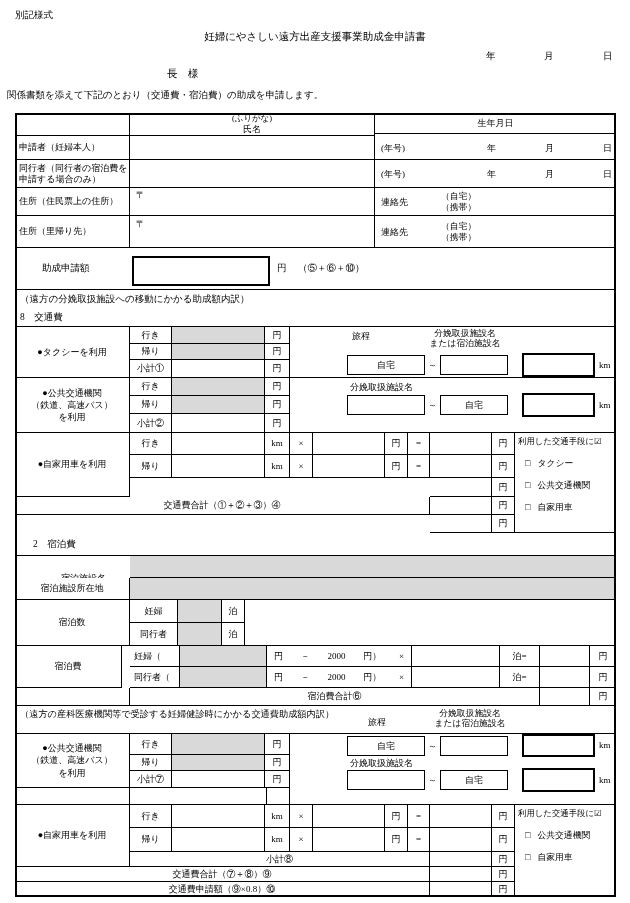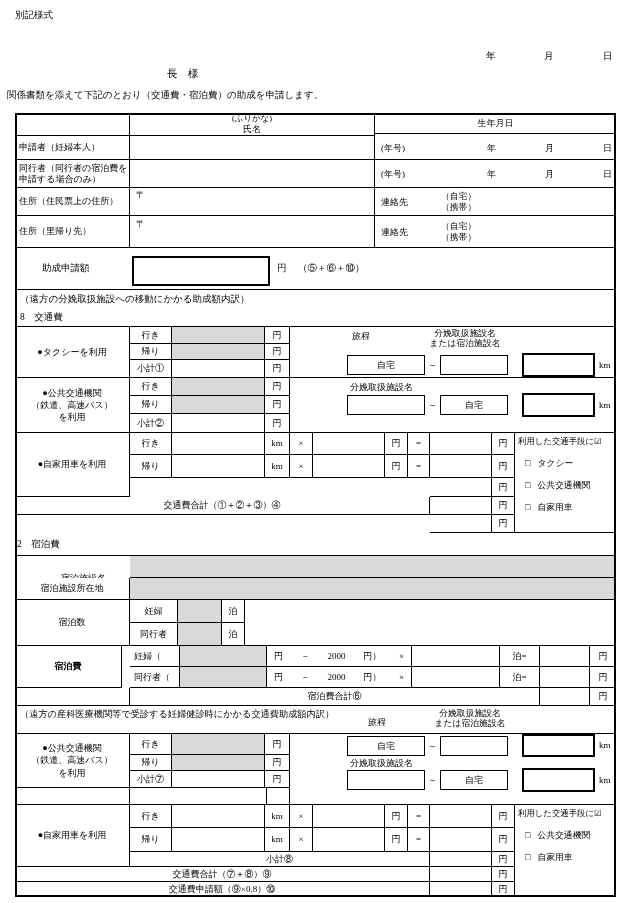--- a/index.html
+++ b/index.html
@@ -25,20 +25,21 @@
   #frame{position:absolute;left:15px;top:113px;width:601px;height:784px;
          border:2px solid #000;box-sizing:border-box;pointer-events:none;background:transparent;}
   .chk{gap:7px;padding-left:10px;}
 </style>
 </head>
 <body>
 
 <div id="page">
 
   <div class="t fs95" style="left:15px;top:10px;">別記様式</div>
+  <div class="t fs105" style="left:0;top:31px;width:630px;text-align:center;white-space:normal;">妊婦にやさしい遠方出産支援事業助成金申請書</div>
   <div class="t fs95" style="left:486px;top:51px;">年</div>
   <div class="t fs95" style="left:544px;top:51px;">月</div>
   <div class="t fs95" style="left:603px;top:51px;">日</div>
   <div class="t fs105" style="left:167px;top:68px;">長　様</div>
   <div class="t fs95" style="left:7px;top:90px;">関係書類を添えて下記のとおり（交通費・宿泊費）の助成を申請します。</div>
 
   <div class="c rb bb" style="left:15px;top:113px;width:115px;height:23px;"></div>
   <div class="c rb bb col" style="left:130px;top:113px;width:245px;height:23px;">
     <span class="fs85">(ふりがな)</span>
     <span>氏名</span>
@@ -242,21 +243,21 @@
   </div>
   <div class="c nb lt chk" style="left:515px;top:477px;width:101px;height:16px;">
     <span>□</span>
     <span class="fs88">公共交通機関</span>
   </div>
   <div class="c nb lt chk" style="left:515px;top:499px;width:101px;height:16px;">
     <span>□</span>
     <span class="fs88">自家用車</span>
   </div>
 
-  <div class="c bb lt fs95" style="left:15px;top:533px;width:601px;height:23px;padding-left:2px;">
+  <div class="c bb lt fs95" style="left:15px;top:533px;width:601px;height:23px;padding-left:18px;">
     <span>2　宿泊費</span>
   </div>
   <div class="c rb bb" style="left:15px;top:556px;width:138px;height:22px;margin-top:12px;">
       <span>宿泊施設名</span>
     </div>
   <div class="c bb g" style="left:130px;top:556px;width:486px;height:22px;"></div>
   <div class="c rb bb" style="left:15px;top:578px;width:115px;height:22px;">
       <span>宿泊施設所在地</span>
     </div>
   <div class="c bb g" style="left:130px;top:578px;width:486px;height:22px;"></div>
@@ -273,21 +274,21 @@
     </div>
   <div class="c rb bb" style="left:130px;top:623px;width:48px;height:23px;">
       <span>同行者</span>
     </div>
   <div class="c rb bb g" style="left:178px;top:623px;width:44px;height:23px;"></div>
   <div class="c rb bb" style="left:222px;top:623px;width:23px;height:23px;">
       <span>泊</span>
     </div>
   <div class="c bb" style="left:245px;top:600px;width:371px;height:46px;"></div>
 
-  <div class="c rb bb" style="left:15px;top:646px;width:107px;height:42px;font-weight:bold;">
+  <div class="c rb bb" style="left:15px;top:646px;width:107px;height:42px;">
       <span>宿泊費</span>
     </div>
   <div class="c rb bb lt" style="left:130px;top:646px;width:50px;height:21px;">
       <span>妊婦（</span>
     </div>
   <div class="c rb bb g" style="left:180px;top:646px;width:87px;height:21px;"></div>
   <div class="c rb bb" style="left:267px;top:646px;width:145px;height:21px;justify-content:space-between;padding:0 7px;">
     <span>円</span>
     <span>－</span>
     <span>2000</span>

